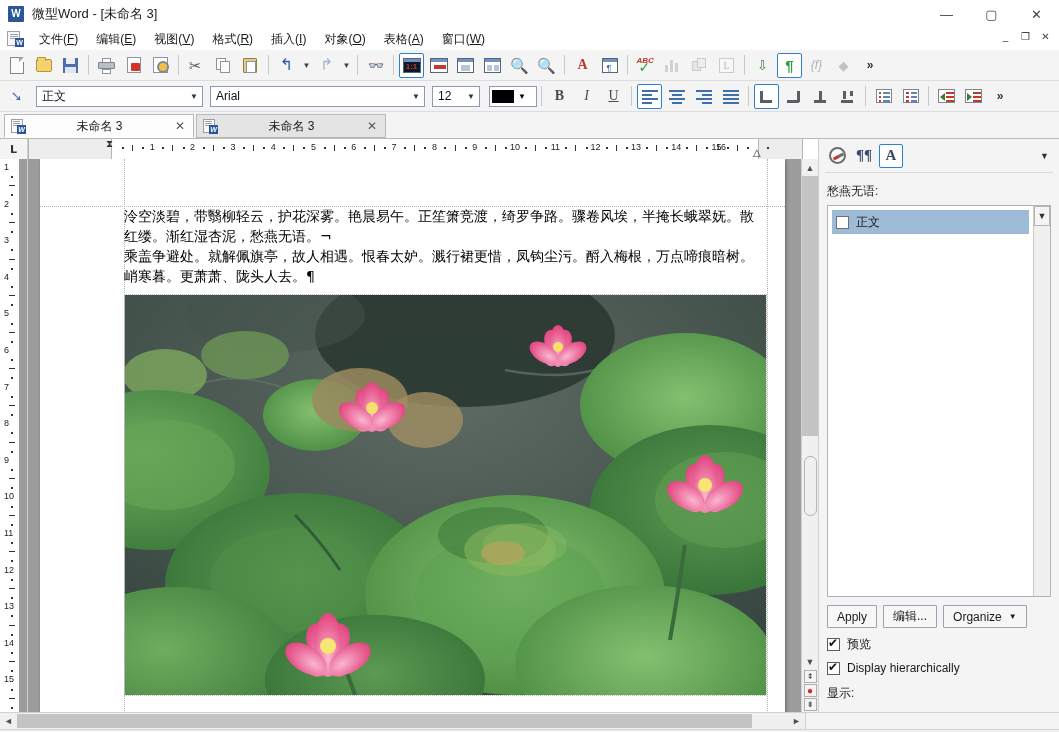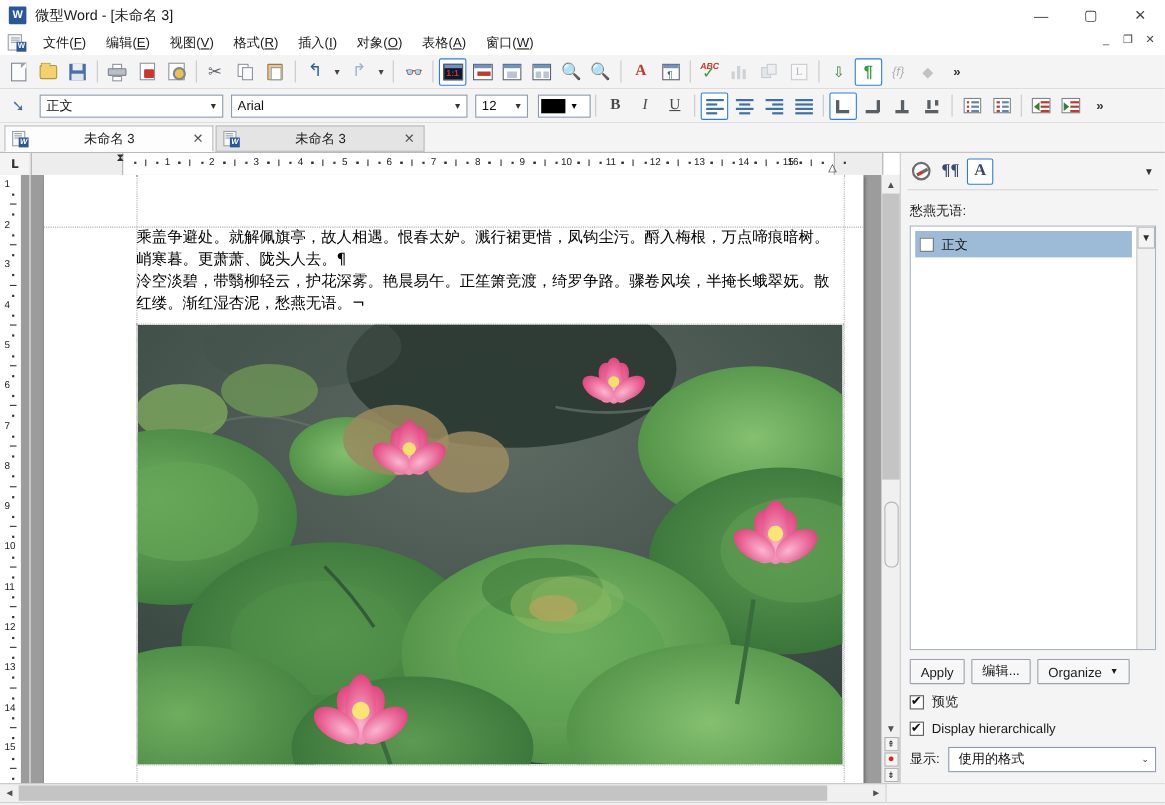--- a/index.html
+++ b/index.html
@@ -747,22 +747,22 @@
             </div>
         </div>
 
         <div class="canvas">
           <div class="page">
             <div class="margin-v" style="left:84px"></div>
             <div class="margin-v" style="left:727px"></div>
             <div class="margin-h" style="top:47px"></div>
 
             <div class="doc-text">
+              <p>泠空淡碧，带翳柳轻云，护花深雾。艳晨易午。正笙箫竞渡，绮罗争路。骤卷风埃，半掩长蛾翠妩。散红缕。渐红湿杏泥，愁燕无语。¬</p>
               <p>乘盖争避处。就解佩旗亭，故人相遇。恨春太妒。溅行裙更惜，凤钩尘污。酹入梅根，万点啼痕暗树。峭寒暮。更萧萧、陇头人去。¶</p>
-              <p>泠空淡碧，带翳柳轻云，护花深雾。艳晨易午。正笙箫竞渡，绮罗争路。骤卷风埃，半掩长蛾翠妩。散红缕。渐红湿杏泥，愁燕无语。¬</p>
             </div>
 
             <div class="photo">
               <svg width="641" height="400" viewBox="0 0 641 400">
                 <defs>
                   <radialGradient id="water" cx="50%" cy="25%" r="80%">
                     <stop offset="0%" stop-color="#5d6b63"></stop>
                     <stop offset="100%" stop-color="#36443f"></stop>
                   </radialGradient>
                   <radialGradient id="lf1" cx="45%" cy="40%" r="65%">
@@ -923,24 +923,20 @@
         <span class="cbx on"></span>
         <span>预览</span>
       </div>
       <div class="sb-check">
         <span class="cbx on"></span>
         <span>Display hierarchically</span>
       </div>
 
       <div class="sb-showrow">
         <span class="lab">显示:</span>
-        <div class="sb-select">
-          <span>使用的格式</span>
-          <span class="carat">⌄</span>
-        </div>
       </div>
     </div>
   </div>
 
   <div class="hscroll-row">
     <div style="width:805px;display:flex">
       <div class="arw">◄</div>
       <div class="track">
         <div class="thumb" style="left:0;width:735px"></div>
       </div>

